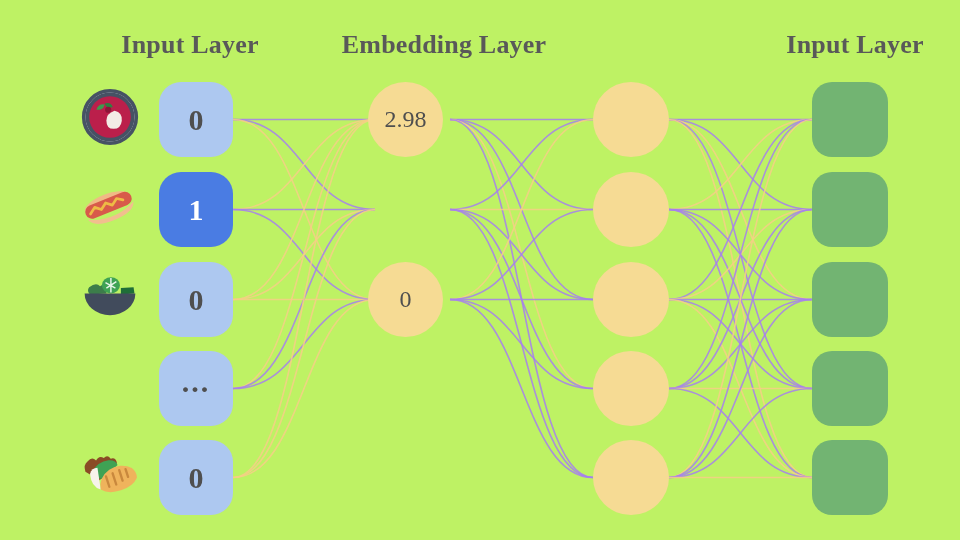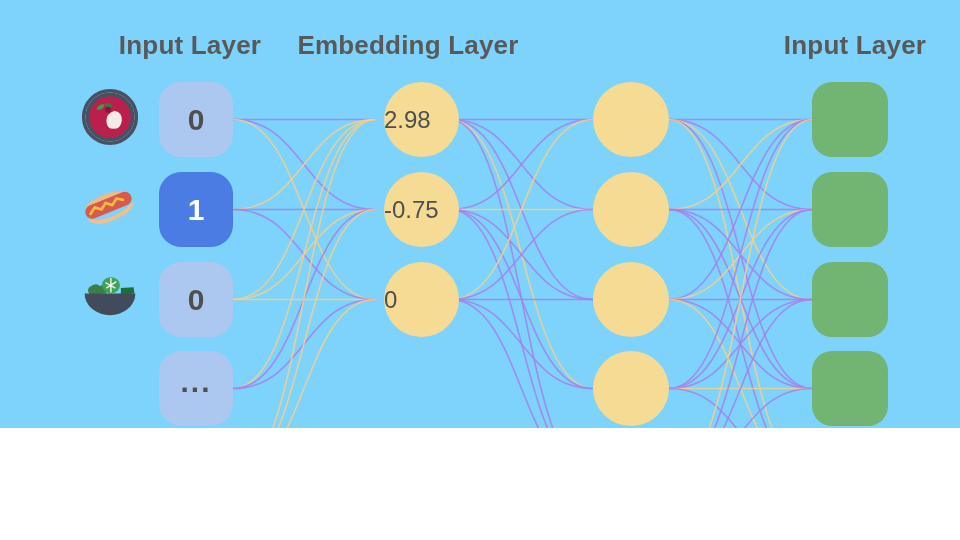--- a/index.html
+++ b/index.html
@@ -1,42 +1,42 @@
 <!DOCTYPE html>
 <html style="--c-input: #adc8f0; --c-input-active: #4a7ce3; --c-text: #4f4f4f; --c-text-active: #ffffff; --c-emb: #f6db94; --c-out: #72b472; --c-header: #595959;"><head>
 <meta charset="utf-8">
 <style>
   html,body{margin:0;padding:0;background:#ffffff;}
   .stage{
-    position:relative;width:960px;height:428px;background:#7dd3fc;
-    font-family:Liberation Sans, sans-serif;overflow:hidden;
+    position:relative;width:960px;height:540px;background:#bef264;
+    font-family:Liberation Serif, serif;overflow:hidden;
   }
   .layer-title{
     position:absolute;top:30px;transform:translateX(-50%);
     font-size:26px;font-weight:bold;color:var(--c-header,#595959);
     white-space:nowrap;letter-spacing:.2px;
   }
   #title-input{left:190px;}
-  #title-embedding{left:408px;}
+  #title-embedding{left:444px;}
   #title-output{left:855px;}
 
   #edges{position:absolute;left:0;top:0;pointer-events:none;}
 
   .input-node{
     position:absolute;left:159px;width:74px;height:75px;border-radius:22px;
     background:var(--c-input,#adc8f0);display:flex;align-items:center;justify-content:center;
   }
   .input-node .node-value{font-size:30px;font-weight:bold;color:var(--c-text,#4f4f4f);}
   .input-node.active{background:var(--c-input-active,#4a7ce3);}
   .input-node.active .node-value{color:var(--c-text-active,#ffffff);}
   .input-node.ellipsis .node-value{transform:translateY(-7px);letter-spacing:2px;}
 
   .emb-node{
-    position:absolute;left:384px;width:75px;height:75px;border-radius:50%;
-    background:var(--c-emb,#f6db94);display:flex;align-items:center;justify-content:flex-start;
+    position:absolute;left:368px;width:75px;height:75px;border-radius:50%;
+    background:var(--c-emb,#f6db94);display:flex;align-items:center;justify-content:center;
   }
   .emb-node .node-value{font-size:24px;color:var(--c-text,#4f4f4f);}
 
   .hid-node{
     position:absolute;left:593px;width:76px;height:75px;border-radius:50%;
     background:var(--c-emb,#f6db94);
   }
   .out-node{
     position:absolute;left:812px;width:76px;height:75px;border-radius:20px;
     background:var(--c-out,#72b472);
@@ -164,23 +164,20 @@
   <div class="input-node row-3 ellipsis">
     <span class="node-value">...</span>
   </div>
   <div class="input-node row-4">
     <span class="node-value">0</span>
   </div>
 
   <div class="emb-node row-0">
     <span class="node-value">2.98</span>
   </div>
-  <div class="emb-node row-1">
-    <span class="node-value">-0.75</span>
-  </div>
   <div class="emb-node row-2">
     <span class="node-value">0</span>
   </div>
 
   <div class="hid-node row-0"></div>
   <div class="hid-node row-1"></div>
   <div class="hid-node row-2"></div>
   <div class="hid-node row-3"></div>
   <div class="hid-node row-4"></div>
 

